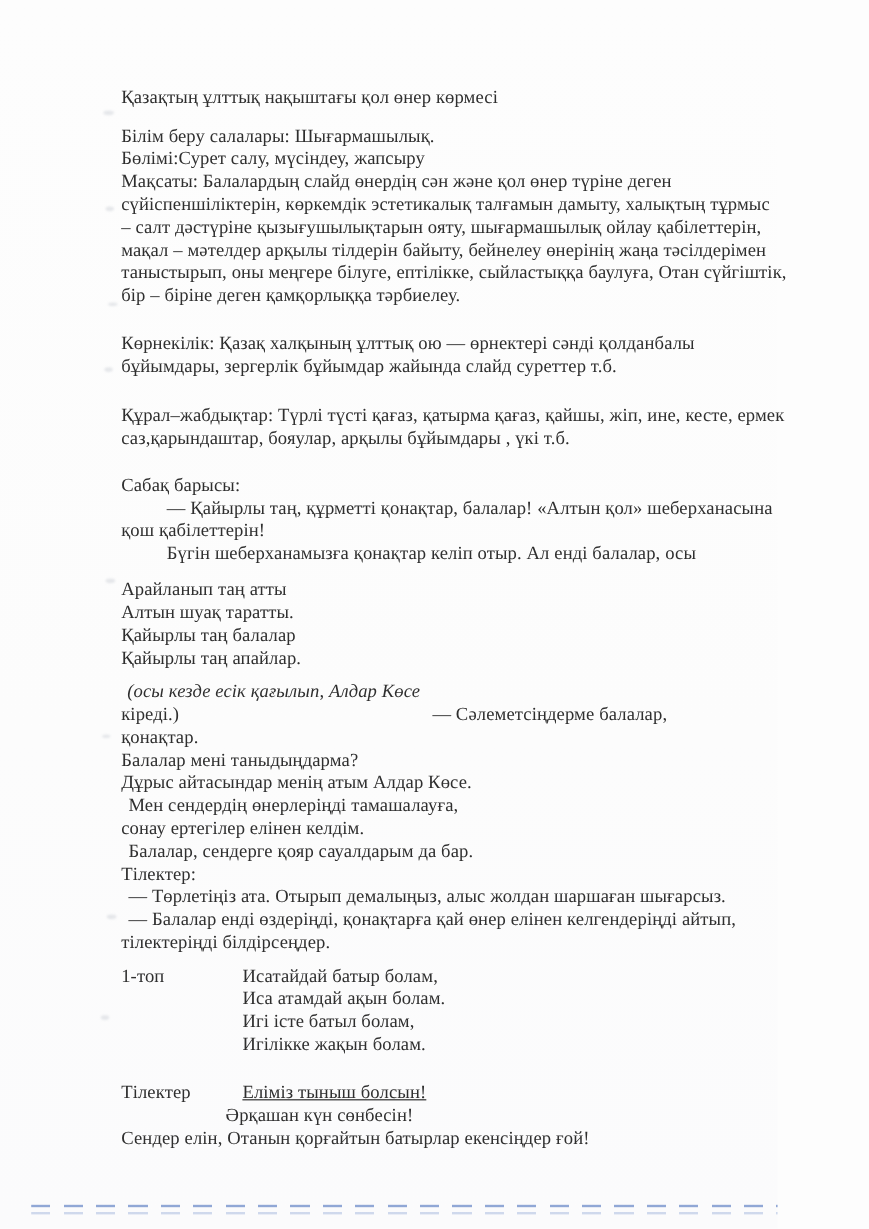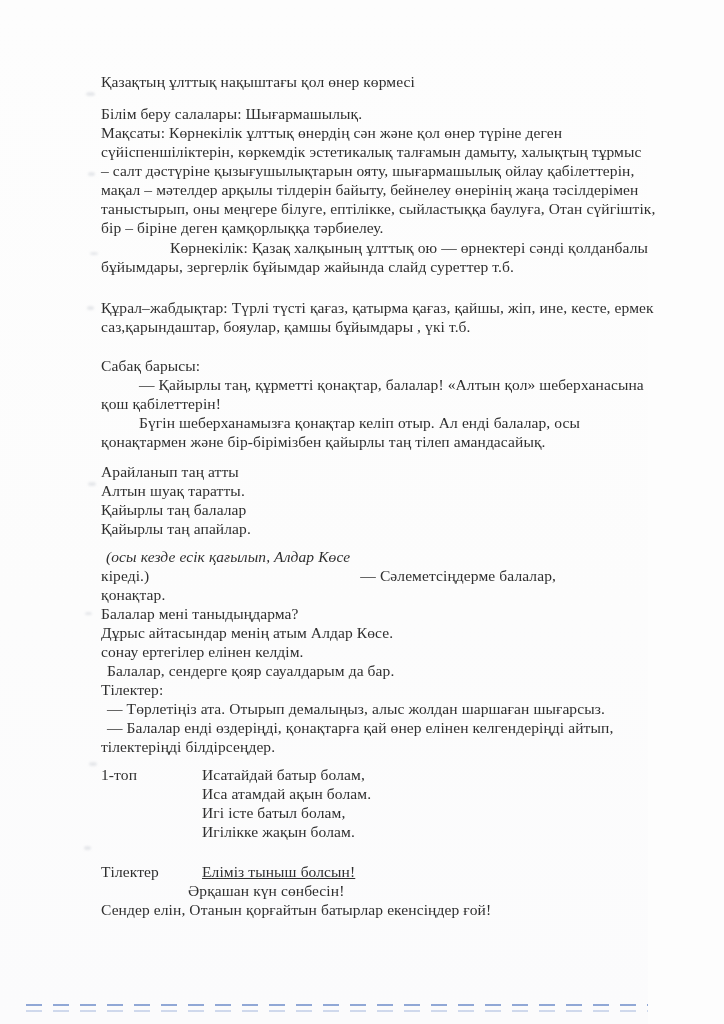--- a/index.html
+++ b/index.html
@@ -70,47 +70,48 @@
 </style>
 </head>
 <body>
 
 <div class="page">
 
   <div class="doc-content">
     <p class="doc-title">Қазақтың ұлттық нақыштағы қол өнер көрмесі</p>
     <div>
         <p class="line" style="margin-top: 13px;">Білім беру салалары: Шығармашылық.</p>
-        <p class="line">Мақсаты: Көрнекілік ұлттық өнердің сән және қол өнер түріне деген</p>
+        <p class="line">Бөлімі:Сурет салу, мүсіндеу, жапсыру</p>
+        <p class="line">Мақсаты: Балалардың слайд өнердің сән және қол өнер түріне деген</p>
         <p class="line">сүйіспеншіліктерін, көркемдік эстетикалық талғамын  дамыту, халықтың тұрмыс</p>
         <p class="line">– салт дәстүріне қызығушылықтарын ояту, шығармашылық ойлау қабілеттерін,</p>
         <p class="line">мақал – мәтелдер арқылы тілдерін байыту,  бейнелеу өнерінің  жаңа тәсілдерімен</p>
         <p class="line">таныстырып, оны меңгере білуге, ептілікке, сыйластыққа баулуға, Отан сүйгіштік,</p>
         <p class="line">бір – біріне деген қамқорлыққа тәрбиелеу.</p>
-        <p class="line" style="margin-top: 1px; text-align: right;">Көрнекілік: Қазақ халқының ұлттық ою — өрнектері сәнді қолданбалы</p>
+        <p class="line" style="margin-top: 21px;">Көрнекілік: Қазақ халқының ұлттық ою — өрнектері сәнді қолданбалы</p>
         <p class="line">бұйымдары, зергерлік бұйымдар жайында слайд суреттер т.б.</p>
         <p class="line" style="margin-top: 22px;">Құрал–жабдықтар: Түрлі түсті қағаз, қатырма қағаз, қайшы, жіп, ине, кесте, ермек</p>
-        <p class="line">саз,қарындаштар, бояулар, қамшы бұйымдары , үкі т.б.</p>
+        <p class="line">саз,қарындаштар, бояулар, арқылы бұйымдары , үкі т.б.</p>
         <p class="line" style="margin-top: 20px;">Сабақ барысы:</p>
         <p class="line" style="text-indent: 38px;">— Қайырлы таң, құрметті қонақтар, балалар! «Алтын қол» шеберханасына</p>
         <p class="line">қош қабілеттерін!</p>
         <p class="line" style="text-indent: 38px;">Бүгін шеберханамызға қонақтар келіп отыр. Ал енді балалар, осы</p>
-        <p class="line">қонақтармен және бір-бірімізбен қайырлы таң тілеп амандасайық.</p>
         <p class="line" style="margin-top: 11px;">Арайланып таң атты</p>
         <p class="line">Алтын шуақ таратты.</p>
         <p class="line">Қайырлы таң балалар</p>
         <p class="line">Қайырлы таң апайлар.</p>
         <p class="line" style="margin-top: 9px; margin-left: 5px; font-style: italic;">(осы кезде есік қағылып, Алдар Көсе</p>
         <p class="line split">
           <span>кіреді.)</span>
           <span>— Сәлеметсіңдерме балалар,</span>
         </p>
         <p class="line">қонақтар.</p>
         <p class="line">Балалар мені таныдыңдарма?</p>
         <p class="line">Дұрыс айтасындар менің атым Алдар Көсе.</p>
+        <p class="line" style="margin-left: 6px;">Мен сендердің өнерлеріңді тамашалауға,</p>
         <p class="line">сонау ертегілер елінен келдім.</p>
         <p class="line" style="margin-left: 6px;">Балалар, сендерге қояр сауалдарым да бар.</p>
         <p class="line">Тілектер:</p>
         <p class="line" style="margin-left: 6px;">— Төрлетіңіз ата. Отырып демалыңыз, алыс жолдан шаршаған шығарсыз.</p>
         <p class="line" style="margin-left: 6px;">— Балалар енді өздеріңді, қонақтарға  қай өнер елінен келгендеріңді айтып,</p>
         <p class="line">тілектеріңді білдірсеңдер.</p>
         <p class="line" style="margin-top: 9px;"><span class="lbl">1-топ</span><span>Исатайдай батыр болам,</span></p>
         <p class="line"><span class="lbl"></span><span>Иса атамдай ақын болам.</span></p>
         <p class="line"><span class="lbl"></span><span>Игі істе батыл болам,</span></p>
         <p class="line"><span class="lbl"></span><span>Игілікке жақын болам.</span></p>

